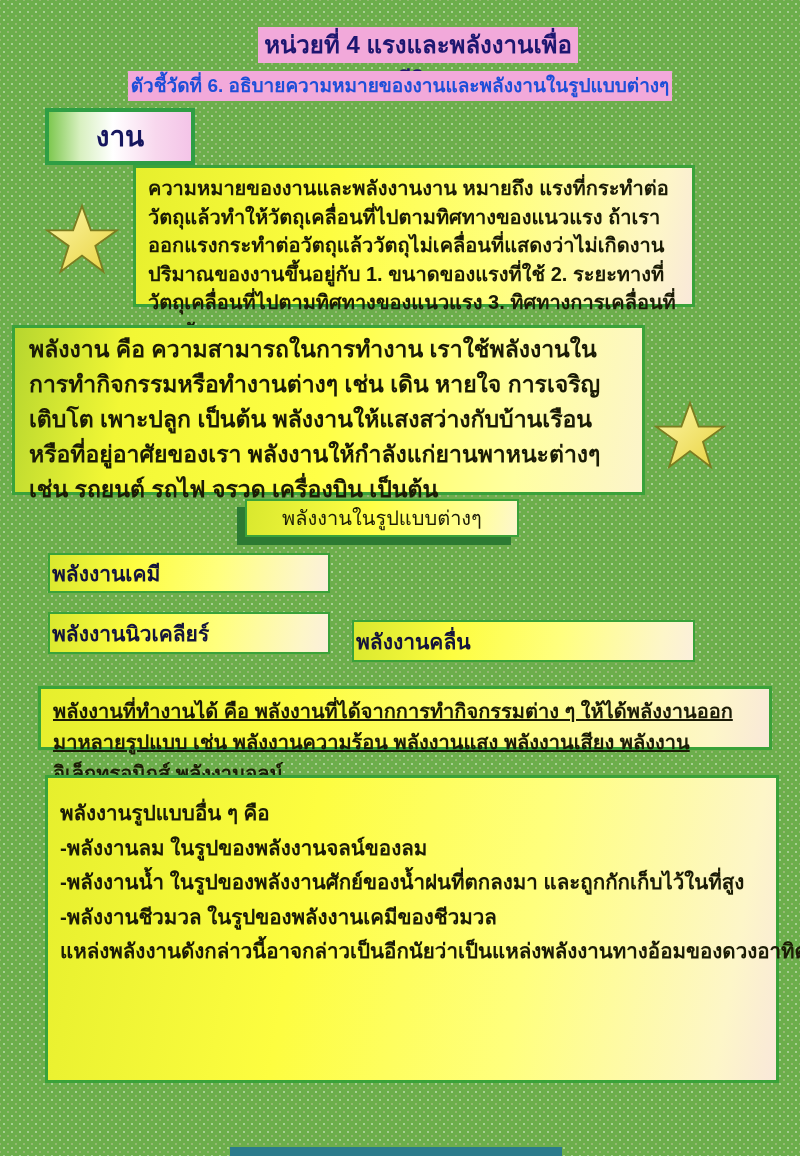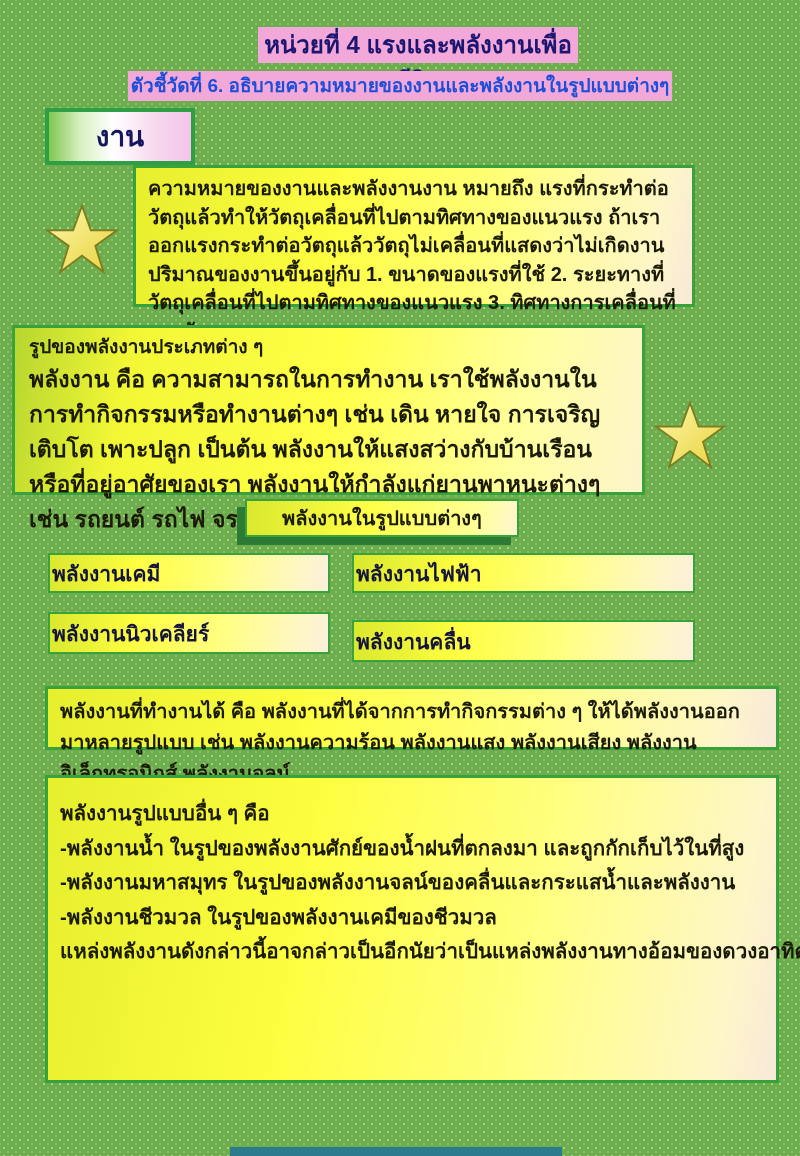--- a/index.html
+++ b/index.html
@@ -34,32 +34,32 @@
   .box2{
     left:12px;top:325px;width:633px;height:170px;padding:4px 14px;
     background:linear-gradient(100deg,#b6d62f 0%,#f2f735 18%,#ffff46 50%,#ffffa0 80%,#fcf4cc 100%);
   }
   .box2 .heading-line{font-size:19px;line-height:30px;}
   .box2 p{margin:0;font-size:23px;line-height:35px;}
   .forms-header{
     position:absolute;left:245px;top:499px;width:274px;height:38px;box-sizing:border-box;
     border:2px solid #3aa23a;box-shadow:-8px 8px 0 #2c7a33;
     background:linear-gradient(100deg,#d9e82e 0%,#ffff46 45%,#ffff9a 85%,#fdf6cf 100%);
-    text-align:center;font-size:20px;font-weight:bold;color:#1b1b05;line-height:34px;
+    text-align:center;font-size:20px;font-weight:normal;color:#1b1b05;line-height:34px;
   }
   .cat{
     position:absolute;box-sizing:border-box;border:2px solid #3aa23a;
     background:linear-gradient(100deg,#d9e82e 0%,#fdfd40 30%,#ffff7d 60%,#fdf6c8 90%,#fbefdc 100%);
     font-size:21px;font-weight:bold;color:#14143a;padding-left:2px;
   }
   .cat-chem{left:48px;top:553px;width:282px;height:40px;line-height:37px;}
   .cat-elec{left:352px;top:553px;width:343px;height:40px;line-height:37px;}
   .cat-nuke{left:48px;top:612px;width:282px;height:42px;line-height:39px;}
   .cat-wave{left:352px;top:620px;width:343px;height:42px;line-height:39px;}
-  .working-box{left:45px;top:686px;width:734px;height:64px;padding:7px 12px;font-size:20px;line-height:31px;}
+  .working-box{left:38px;top:686px;width:734px;height:64px;padding:7px 12px;font-size:20px;line-height:31px;text-decoration:underline;}
   .working-box p{margin:0;}
   .other-box{left:45px;top:775px;width:734px;height:308px;padding:18px 12px;font-size:20.5px;line-height:34.5px;}
   .other-box div{white-space:nowrap;}
   .star{position:absolute;}
   .bottom-bar{position:absolute;left:230px;top:1147px;width:332px;height:9px;background:#2b7b8c;}
 </style>
 </head>
 <body>
 
 <div class="page">
@@ -79,48 +79,46 @@
       </linearGradient>
     </defs>
     <polygon points="50,4 62,37 97,37 68,58 79,93 50,71 21,93 32,58 3,37 38,37" fill="url(#sg1)" stroke="#7c7c20" stroke-width="2.5"></polygon>
   </svg>
 
   <div class="ybox box1">
     <p>ความหมายของงานและพลังงานงาน  หมายถึง แรงที่กระทำต่อวัตถุแล้วทำให้วัตถุเคลื่อนที่ไปตามทิศทางของแนวแรง ถ้าเราออกแรงกระทำต่อวัตถุแล้ววัตถุไม่เคลื่อนที่แสดงว่าไม่เกิดงานปริมาณของงานขึ้นอยู่กับ 1. ขนาดของแรงที่ใช้ 2. ระยะทางที่วัตถุเคลื่อนที่ไปตามทิศทางของแนวแรง  3. ทิศทางการเคลื่อนที่ของวัตถุตามแนวแรง</p>
   </div>
 
   <div class="ybox box2">
-    <div class="heading-line">รูปของพลังงานประเภทต่าง ๆ</div>
     <p>พลังงาน  คือ ความสามารถในการทำงาน เราใช้พลังงานในการทำกิจกรรมหรือทำงานต่างๆ เช่น เดิน หายใจ การเจริญเติบโต เพาะปลูก เป็นต้น พลังงานให้แสงสว่างกับบ้านเรือนหรือที่อยู่อาศัยของเรา พลังงานให้กำลังแก่ยานพาหนะต่างๆ เช่น รถยนต์ รถไฟ จรวด เครื่องบิน เป็นต้น</p>
   </div>
 
   <svg class="star" style="left:650px;top:400px" width="80" height="72" viewBox="0 0 100 100">
     <defs>
       <linearGradient id="sg2" x1="0" y1="0" x2="1" y2="1">
         <stop offset="0" stop-color="#fdf7a8"></stop>
           <stop offset="1" stop-color="#e8d23f"></stop>
       </linearGradient>
     </defs>
     <polygon points="50,4 62,37 97,37 68,58 79,93 50,71 21,93 32,58 3,37 38,37" fill="url(#sg2)" stroke="#7c7c20" stroke-width="2.5"></polygon>
   </svg>
 
   <div class="forms-header">พลังงานในรูปแบบต่างๆ</div>
 
   <div class="cat cat-chem">พลังงานเคมี</div>
-  <div class="cat cat-elec">พลังงานไฟฟ้า</div>
   <div class="cat cat-wave">พลังงานคลื่น</div>
   <div class="cat cat-nuke">พลังงานนิวเคลียร์</div>
 
   <div class="ybox working-box">
     <p>พลังงานที่ทำงานได้  คือ พลังงานที่ได้จากการทำกิจกรรมต่าง ๆ ให้ได้พลังงานออกมาหลายรูปแบบ เช่น พลังงานความร้อน พลังงานแสง พลังงานเสียง พลังงานอิเล็กทรอนิกส์ พลังงานจลน์</p>
   </div>
 
   <div class="ybox other-box">
     <div>พลังงานรูปแบบอื่น ๆ คือ</div>
+    <div> -พลังงานลม ในรูปของพลังงานจลน์ของลม</div>
     <div>-พลังงานน้ำ ในรูปของพลังงานศักย์ของน้ำฝนที่ตกลงมา  และถูกกักเก็บไว้ในที่สูง</div>
-    <div>-พลังงานมหาสมุทร ในรูปของพลังงานจลน์ของคลื่นและกระแสน้ำและพลังงาน</div>
     <div>-พลังงานชีวมวล ในรูปของพลังงานเคมีของชีวมวล</div>
     <div>แหล่งพลังงานดังกล่าวนี้อาจกล่าวเป็นอีกนัยว่าเป็นแหล่งพลังงานทางอ้อมของดวงอาทิตย์ก็ได้</div>
   </div>
 
   <div class="bottom-bar"></div>
 
 </div>
 
 </body></html>

